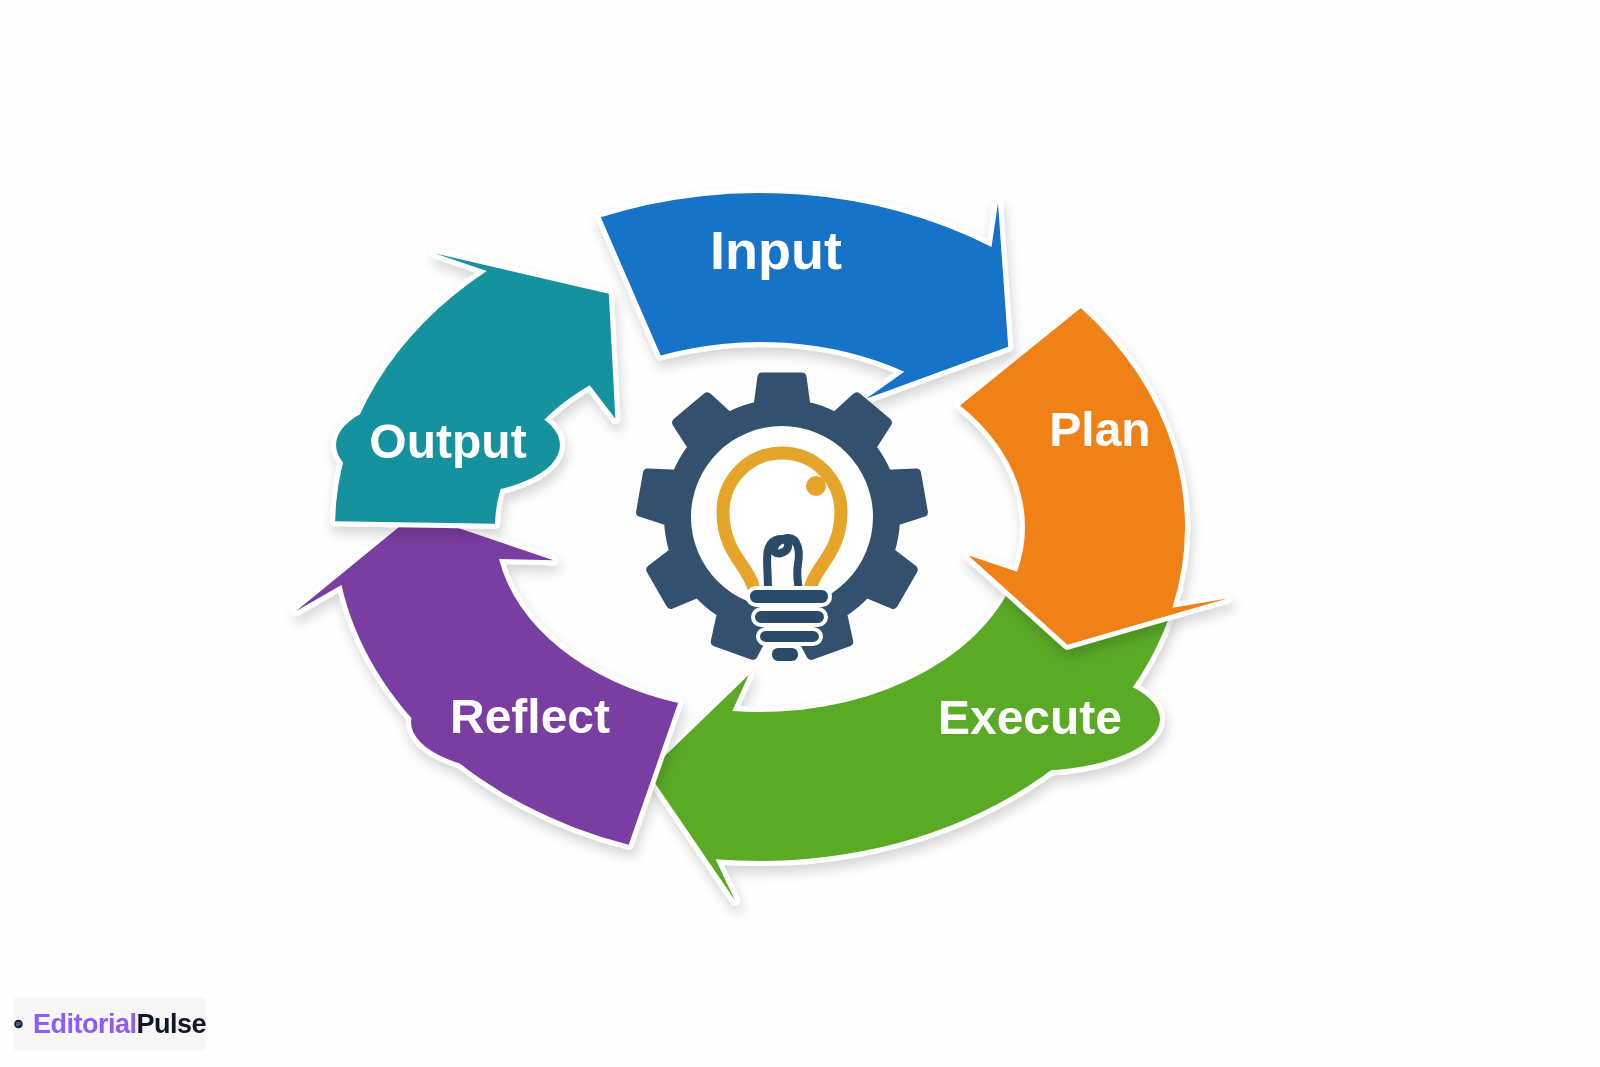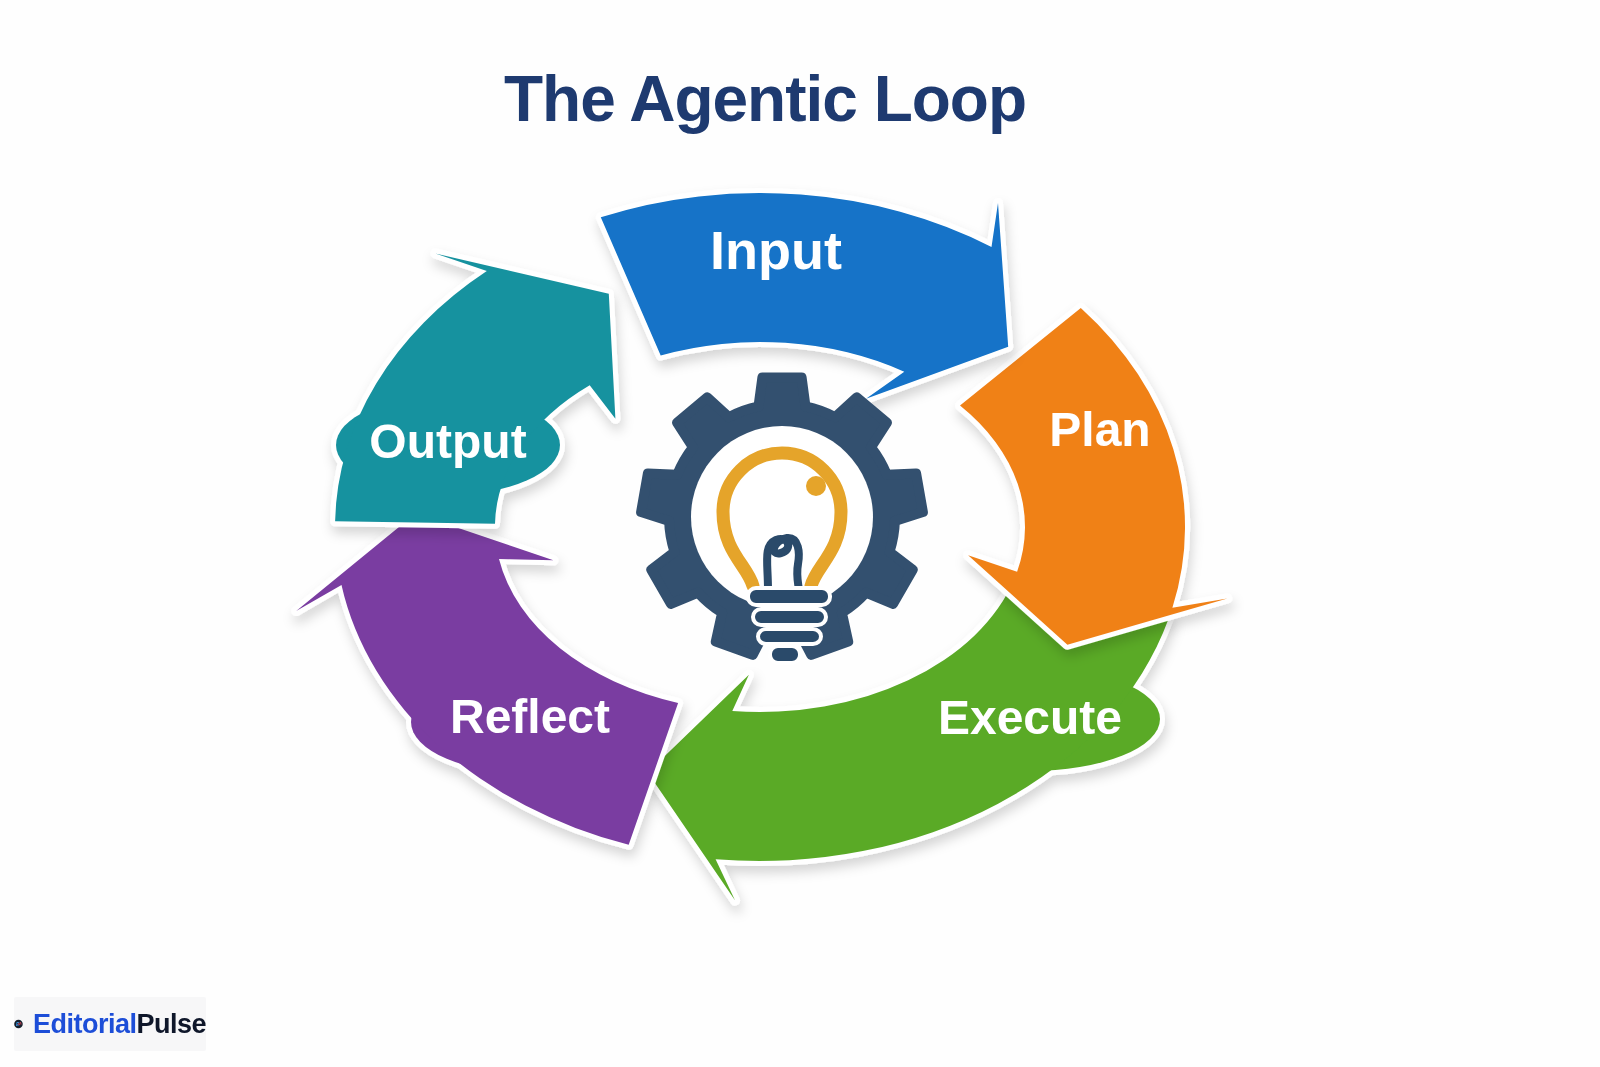--- a/index.html
+++ b/index.html
@@ -11,21 +11,20 @@
   .step-label{font-family:"Liberation Sans", sans-serif;font-weight:bold;fill:#ffffff;}
   #footer{position:absolute;left:14px;top:997px;width:192px;height:54px;
           display:flex;align-items:center;gap:10px;border-radius:2px;}
   #footer-text{font-size:27px;font-weight:bold;letter-spacing:-0.5px;white-space:nowrap;}
 </style>
 </head>
 <body>
 
 <div id="page">
 
-  <div id="title" style="color: rgb(30, 58, 112);">The Agentic Loop</div>
 
   <svg id="diagram-svg" width="1600" height="1067" viewBox="0 0 1600 1067">
       <defs>
         <filter id="soft-shadow" x="-20%" y="-20%" width="140%" height="140%">
           <feDropShadow dx="2" dy="7" stdDeviation="6" flood-color="#000000" flood-opacity="0.16"></feDropShadow>
         </filter>
       </defs>
       <g filter="url(#soft-shadow)">
         <ellipse cx="1030" cy="719" rx="130" ry="52" fill="#5aaa28" stroke="#ffffff" stroke-width="10" stroke-linejoin="round"></ellipse>
         <path d="M1168.5 619.1 A425 334 0 0 1 715.6 859.2 L735.1 900.6 L647.7 772.4 L748.9 674.8 L732.3 711 A265 185 0 0 0 1014.7 578 Z" fill="#5aaa28" stroke="#ffffff" stroke-width="10" stroke-linejoin="round"></path>
@@ -70,17 +69,17 @@
       </g>
     </svg>
 
   <div id="footer" style="background: rgb(247, 247, 248);">
     <svg id="logo-mark" width="52" height="52" viewBox="0 0 52 52">
         <circle cx="26" cy="26" r="25" fill="#141f2c"></circle>
         <text x="12" y="36" font-size="28" font-weight="bold" font-style="italic" fill="#2e9ff2" font-family="&quot;Liberation Sans&quot;, sans-serif">E</text>
         <path d="M 22 31 L 28 19 L 33 33 L 38 15 L 42 27" fill="none" stroke="#e8495a" stroke-width="3.5" stroke-linecap="round" stroke-linejoin="round"></path>
       </svg>
     <div id="footer-text">
-      <span id="brand-part1" style="color: #1d4ed8;">Editorial</span><span id="brand-part2" style="color: #0f172a;">Pulse</span>
+      <span id="brand-part1" style="color: #8b5cf6;">Editorial</span><span id="brand-part2" style="color: #0f172a;">Pulse</span>
     </div>
   </div>
 
 </div>
 
 </body></html>

